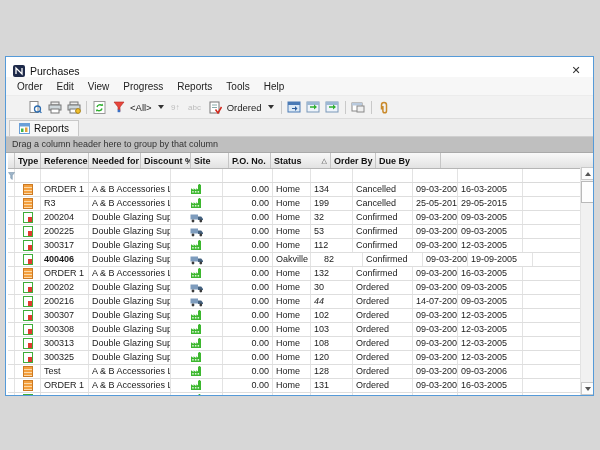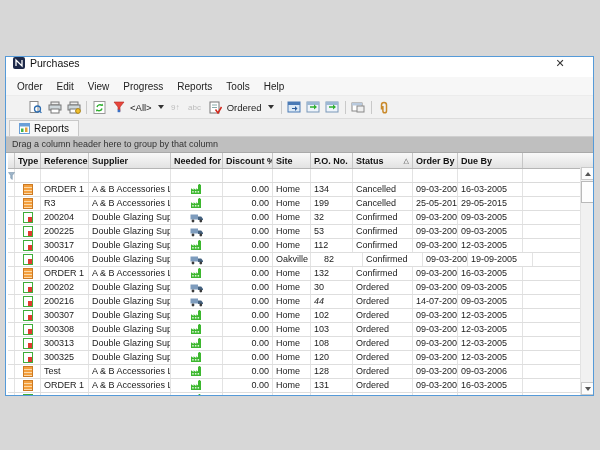--- a/index.html
+++ b/index.html
@@ -3,21 +3,21 @@
 <meta charset="utf-8">
 <style>
   html,body{margin:0;padding:0}
   body{width:600px;height:450px;background:#d7d7d7;position:relative;overflow:hidden;
        font-family:"Liberation Sans",sans-serif;-webkit-font-smoothing:antialiased}
 
   .window{position:absolute;left:5px;top:56px;width:589px;height:340px;background:#fff;
           border:1px solid #559ad8;box-sizing:border-box;display:flex;flex-direction:column}
 
   
-  .titlebar{height:20px;flex:0 0 20px;display:flex;align-items:flex-start;padding:0 18px 0 7px;background:#fff}
+  .titlebar{height:20px;flex:0 0 20px;display:flex;align-items:flex-end;padding:0 2px 0 7px;background:#fff}
   .title{font-size:10.5px;color:#111;margin-left:5px}
   .close-btn{margin-left:auto;width:30px;text-align:center;font-size:11px;color:#333;cursor:default}
 
   
   .menubar{height:18px;flex:0 0 18px;display:flex;align-items:center;background:#f7f7f7;
            border-bottom:1px solid #ececec;padding-left:4px}
   .menu-item{font-size:10px;color:#222;padding:0 7px}
 
   
   .toolbar{height:22px;flex:0 0 22px;display:flex;align-items:center;background:#f2f2f2;
@@ -221,23 +221,20 @@
 
   <div class="gridarea">
     <div class="groupbar">Drag a column header here to group by that column</div>
     <div class="header-row" id="header-row">
       <div class="hcorner"></div>
     <div class="hcell" style="width: 26px;">
           <span>Type</span>
         </div>
         <div class="hcell" style="width: 48px;">
           <span>Reference</span>
-        </div>
-        <div class="hcell" style="width: 82px;">
-          <span>Supplier</span>
         </div>
         <div class="hcell" style="width: 52px;">
           <span>Needed for</span>
         </div>
         <div class="hcell" style="width: 50px;">
           <span>Discount %</span>
         </div>
         <div class="hcell" style="width: 38px;">
           <span>Site</span>
         </div>
@@ -397,21 +394,21 @@
           <div class="cell" style="width: 42px;">112</div>
           <div class="cell" style="width: 60px;">Confirmed</div>
           <div class="cell" style="width: 45px;">09-03-2005</div>
           <div class="cell" style="width: 65px;">12-03-2005</div>
         </div>
         <div class="row">
           <div class="indcell"></div>
           <div class="cell c-center" style="width: 26px;">
             <span class="ticon document"></span>
           </div>
-          <div class="cell" style="width: 48px;">400406</div>
+          <div class="cell" style="width: 48px; font-weight: bold;">400406</div>
           <div class="cell" style="width: 82px;">Double Glazing Suppliers</div>
           <div class="cell c-center" style="width: 52px;">
             <span style="display:inline-flex">
               <svg width="14" height="10" viewBox="0 0 14 10">
                 <rect x="0.5" y="1.5" width="7.5" height="5" fill="#7e9cbd"></rect>
                 <path d="M8 3.5h3.2L13 5.8v1.2H8z" fill="#44617f"></path>
                 <circle cx="3" cy="8" r="1.4" fill="#3a3a3a"></circle>
                 <circle cx="10.8" cy="8" r="1.4" fill="#3a3a3a"></circle>
               </svg>
             </span>

